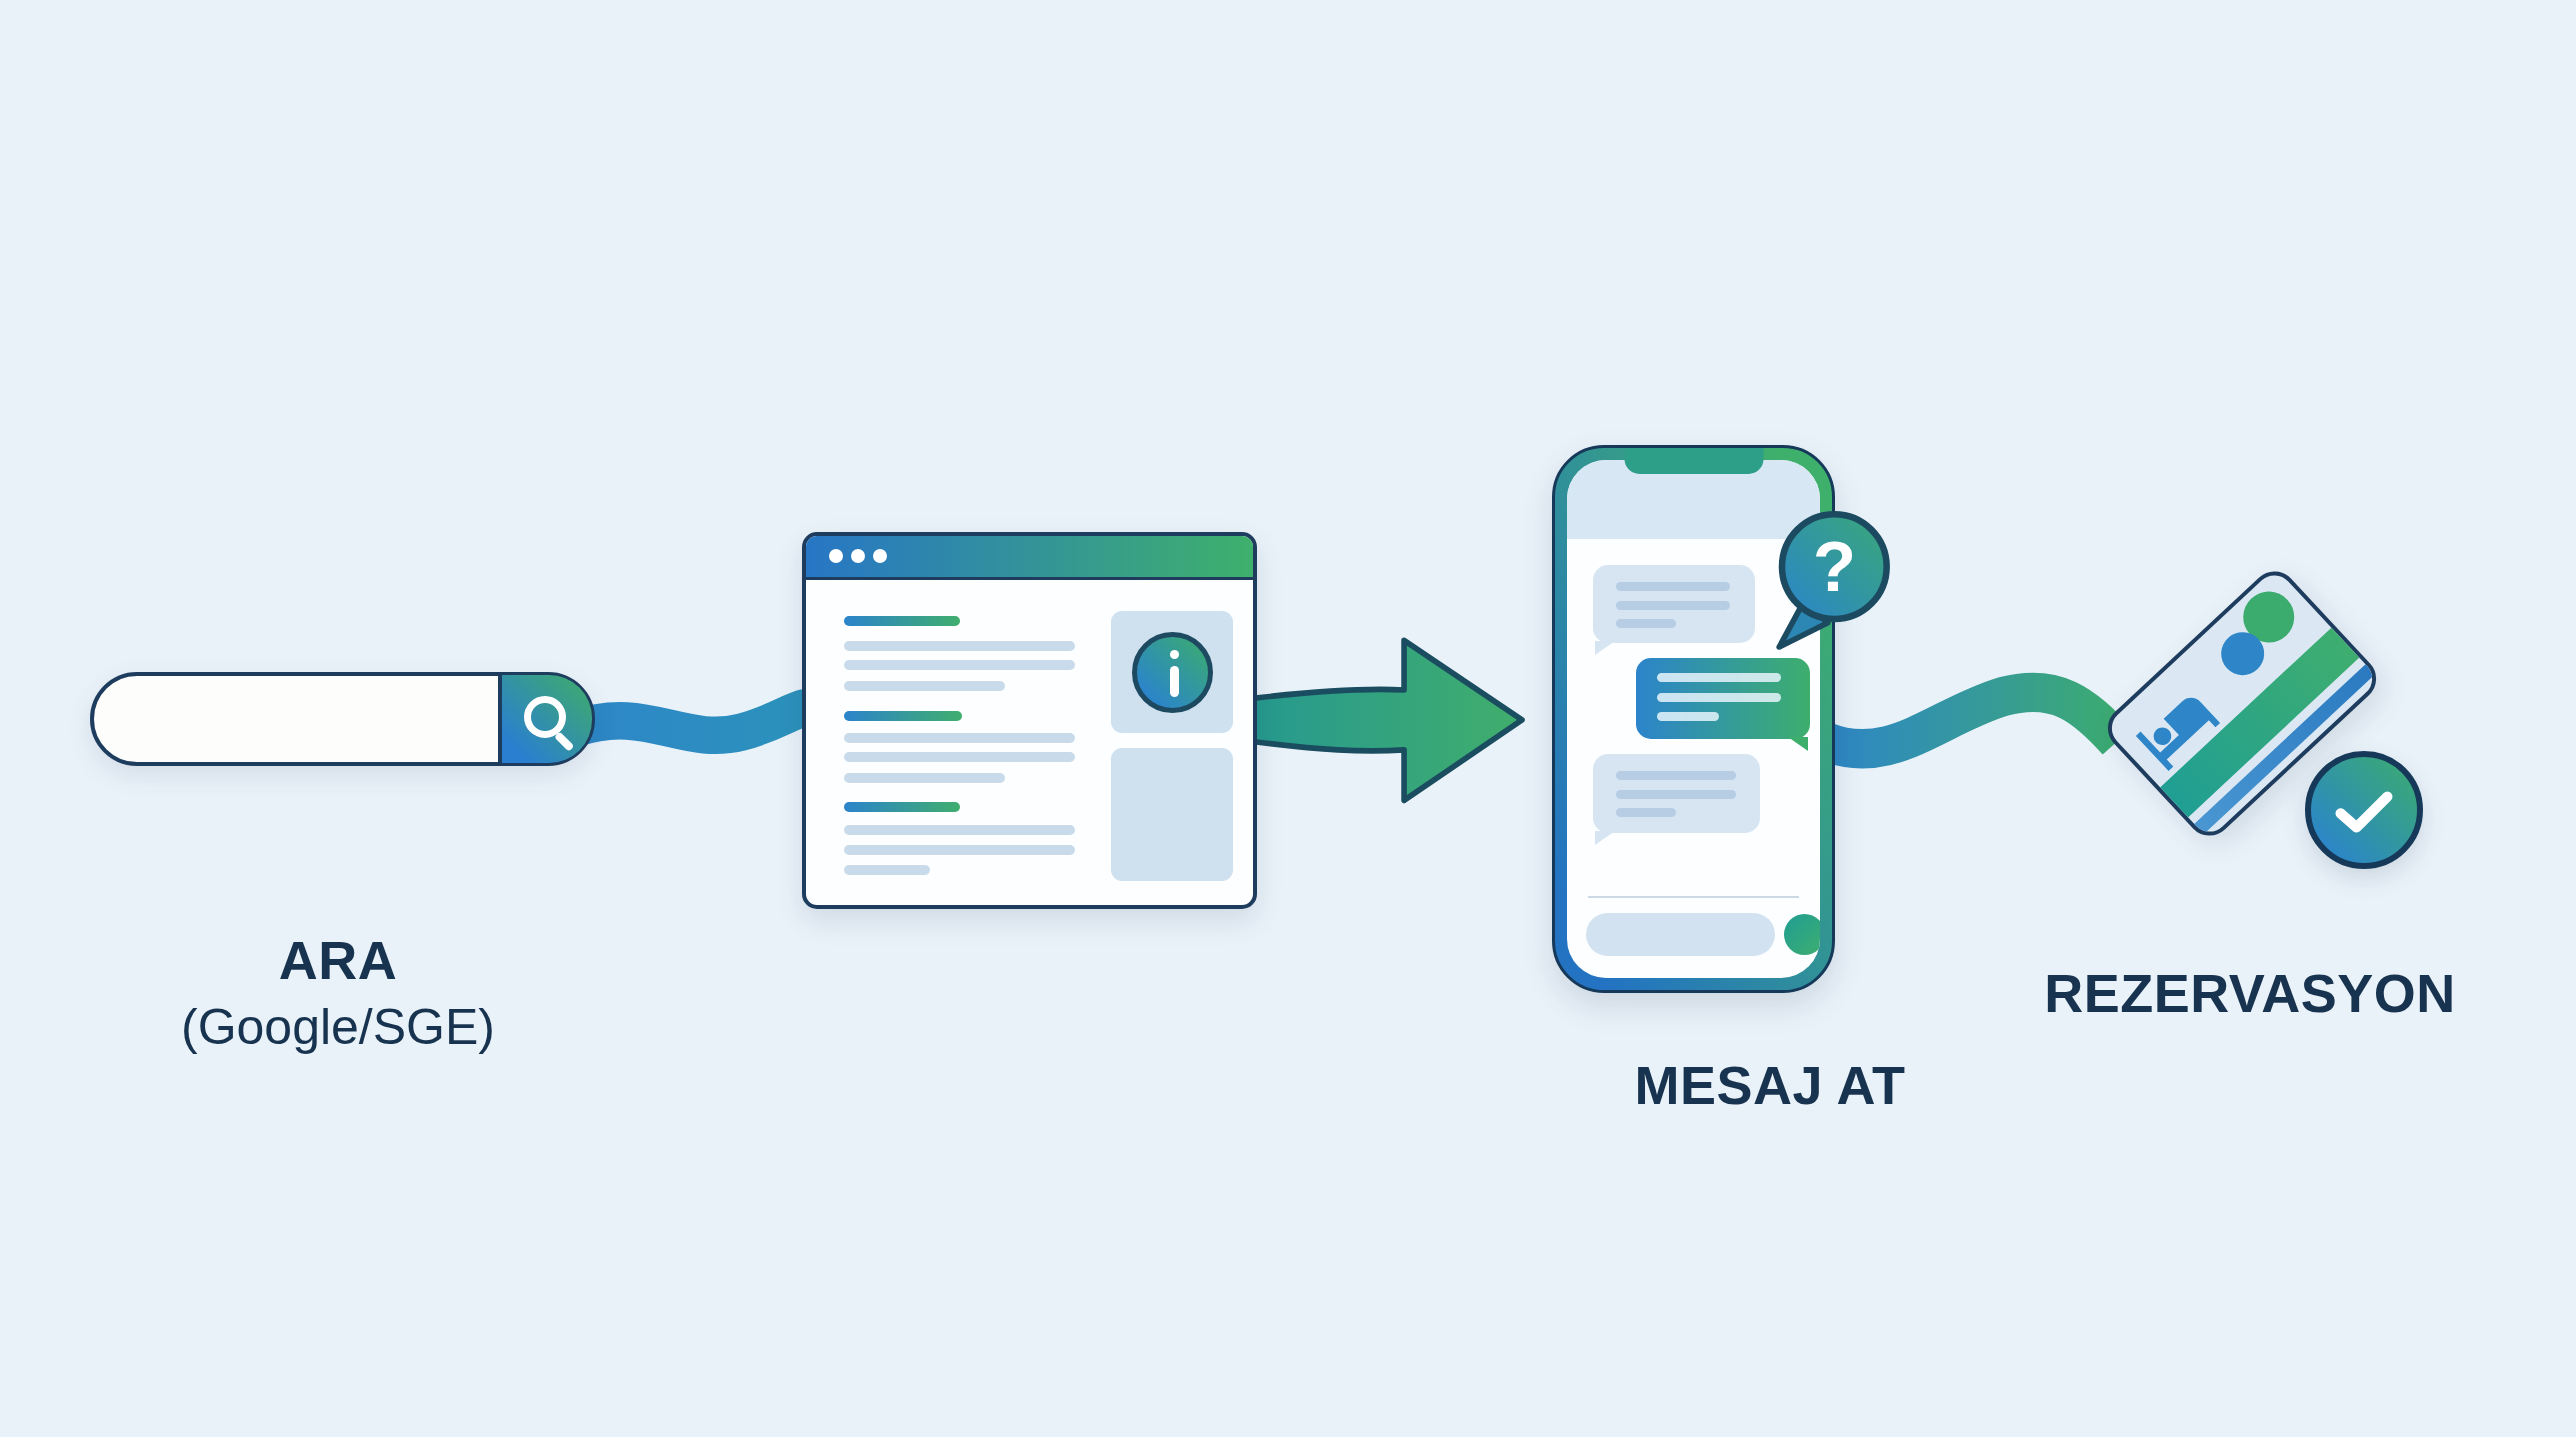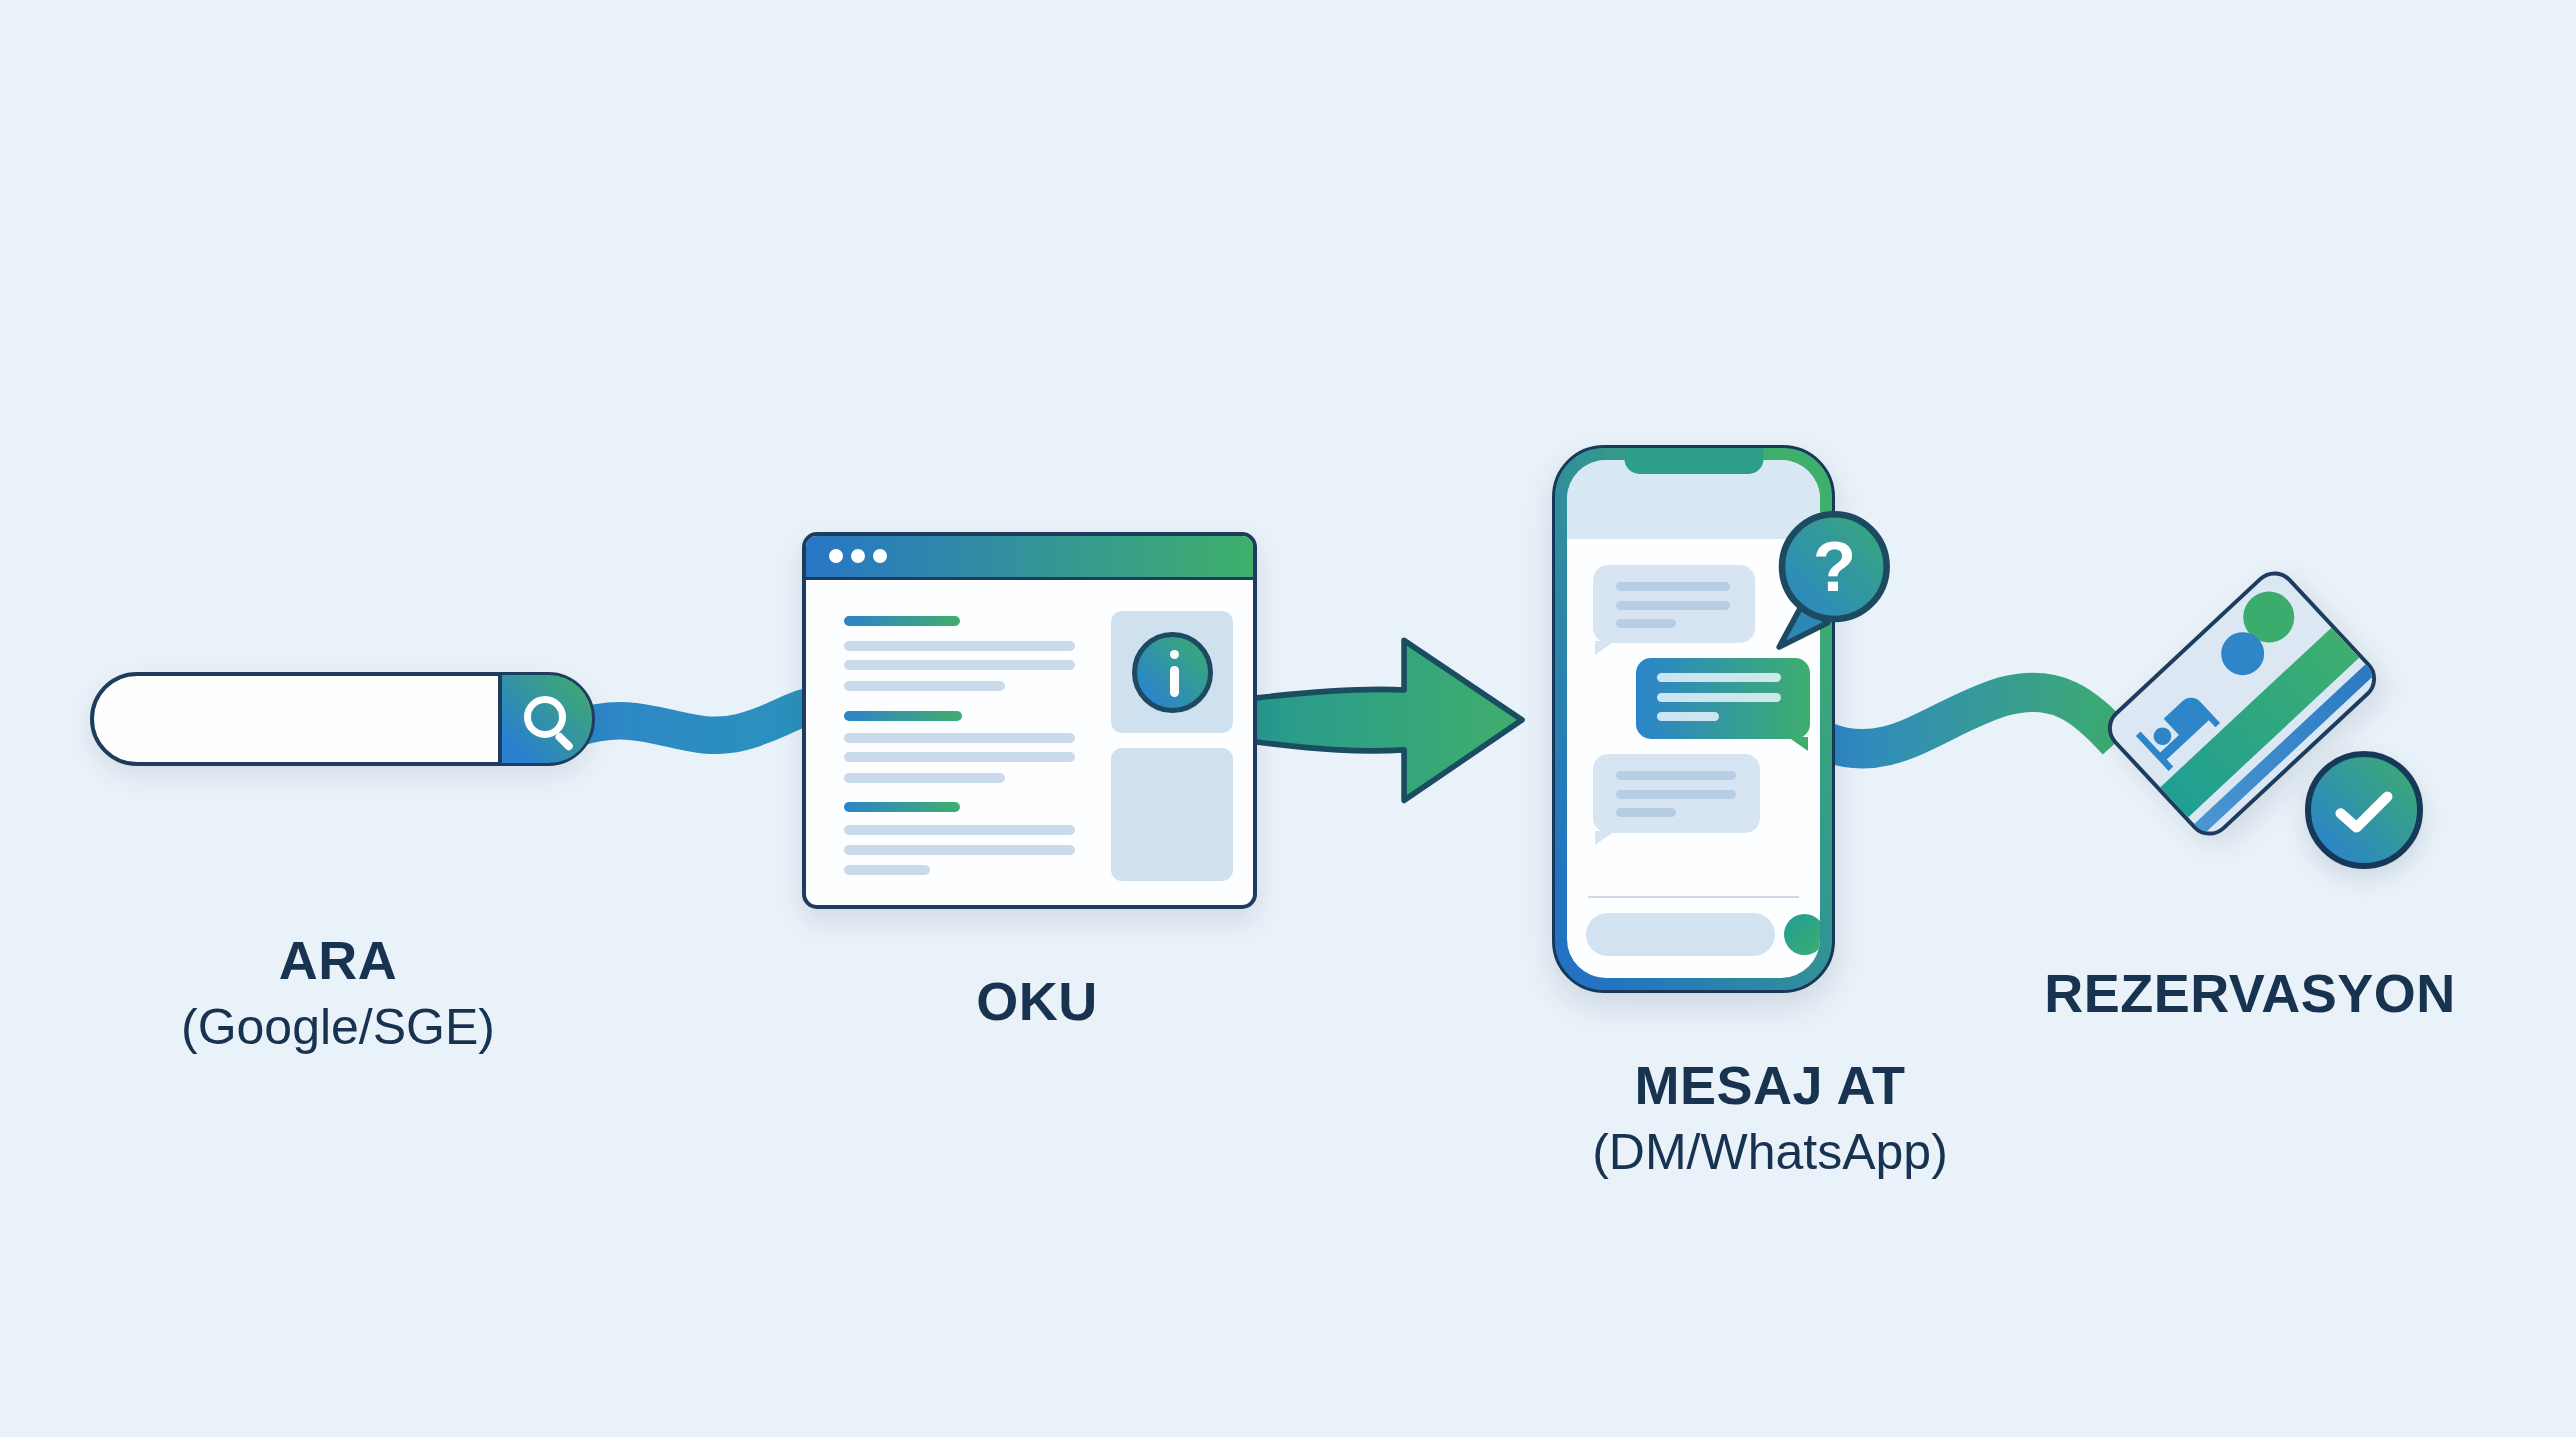--- a/index.html
+++ b/index.html
@@ -252,24 +252,22 @@
     <svg width="58" height="43" viewBox="0 0 62 46">
       <path d="M6 24 L23 39 L56 6" fill="none" stroke="#ffffff" stroke-width="11" stroke-linecap="round" stroke-linejoin="round"></path>
     </svg>
   </div>
 
   <div class="step-label" id="label-1">
     <div class="t">ARA</div>
     <div class="s">(Google/SGE)</div>
   </div>
   <div class="step-label" id="label-2">
-    <div class="t">OKU</div>
   </div>
   <div class="step-label" id="label-3">
     <div class="t">MESAJ AT</div>
-    <div class="s">(DM/WhatsApp)</div>
   </div>
   <div class="step-label" id="label-4">
     <div class="t">REZERVASYON</div>
   </div>
 
 </div>
 
 
 </body></html>

